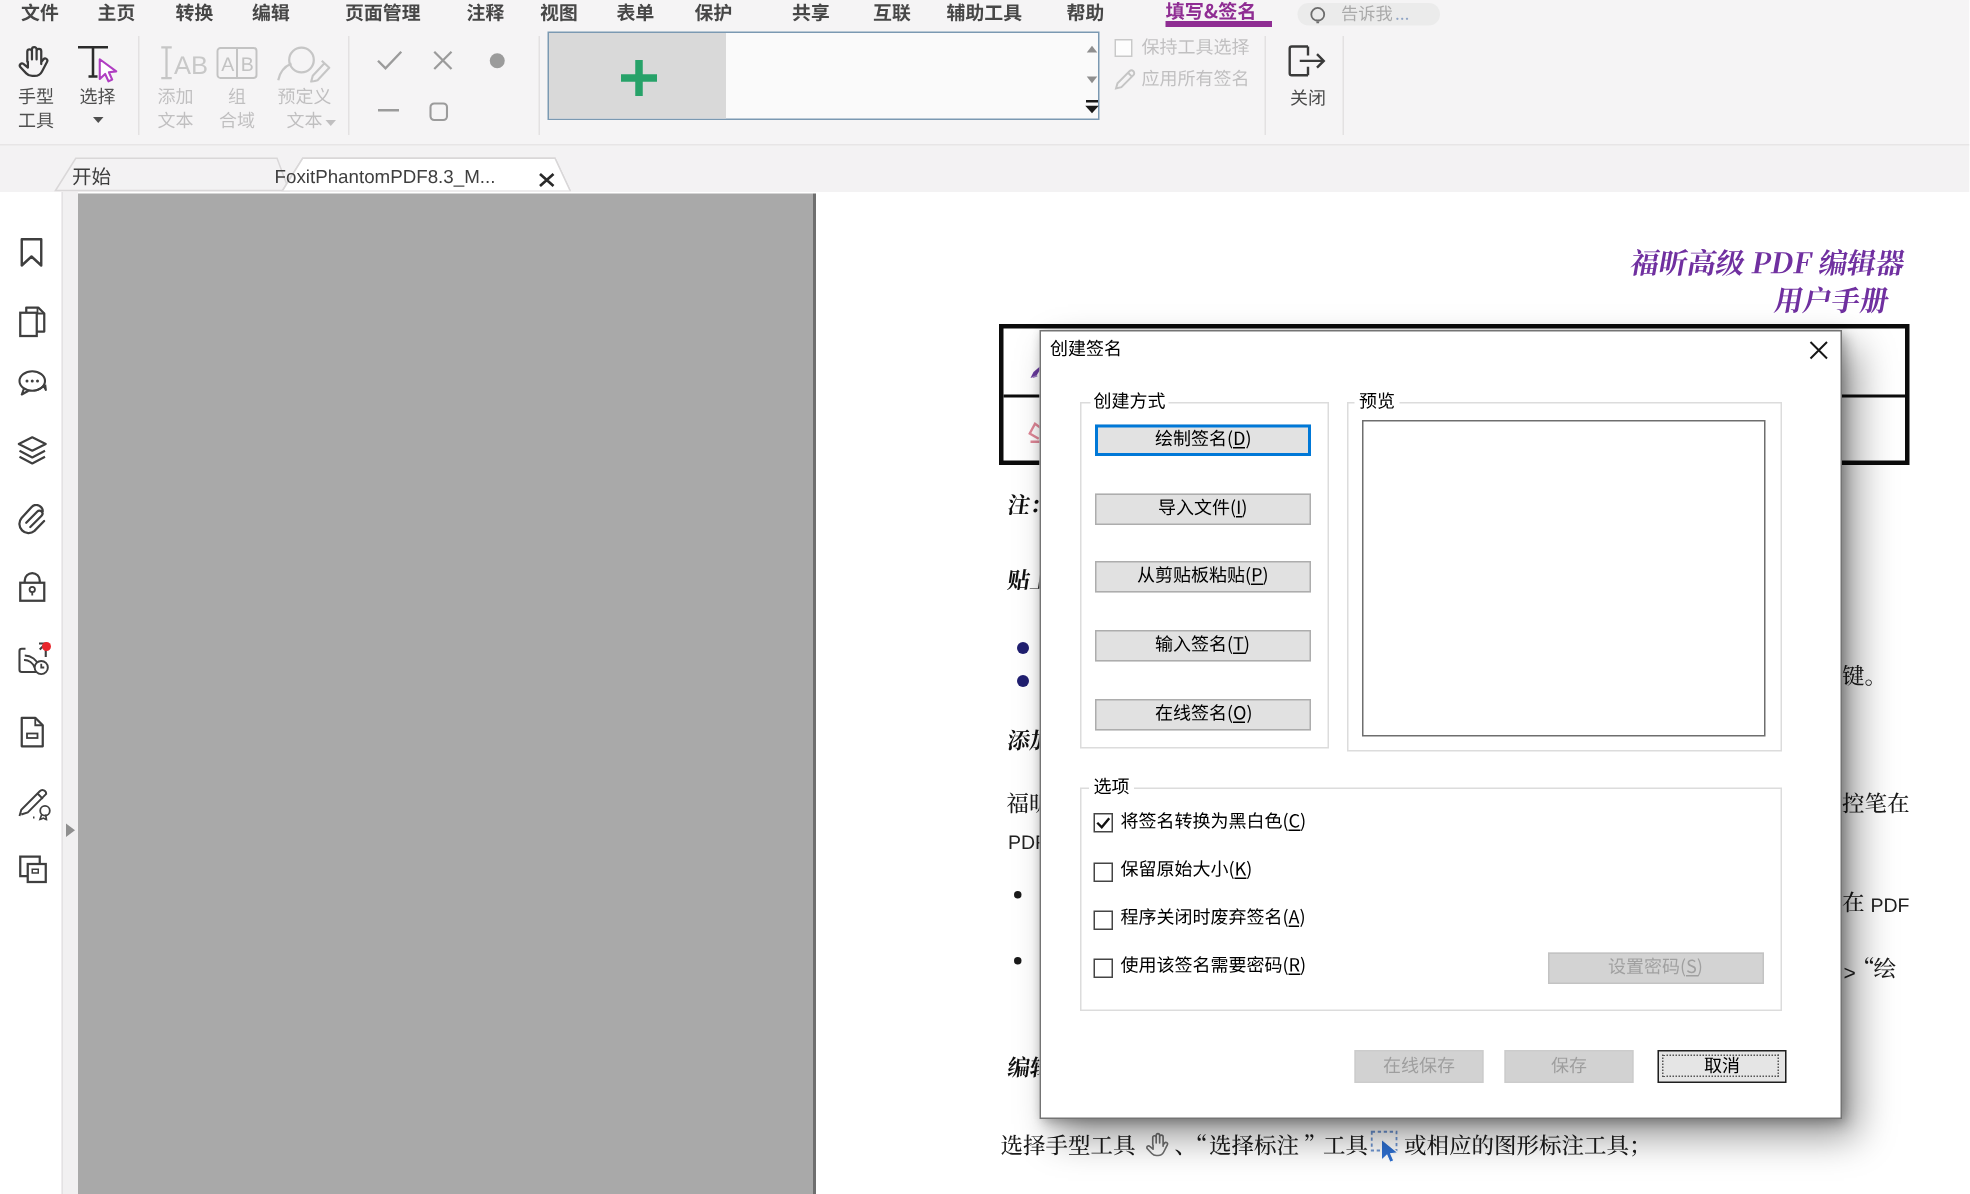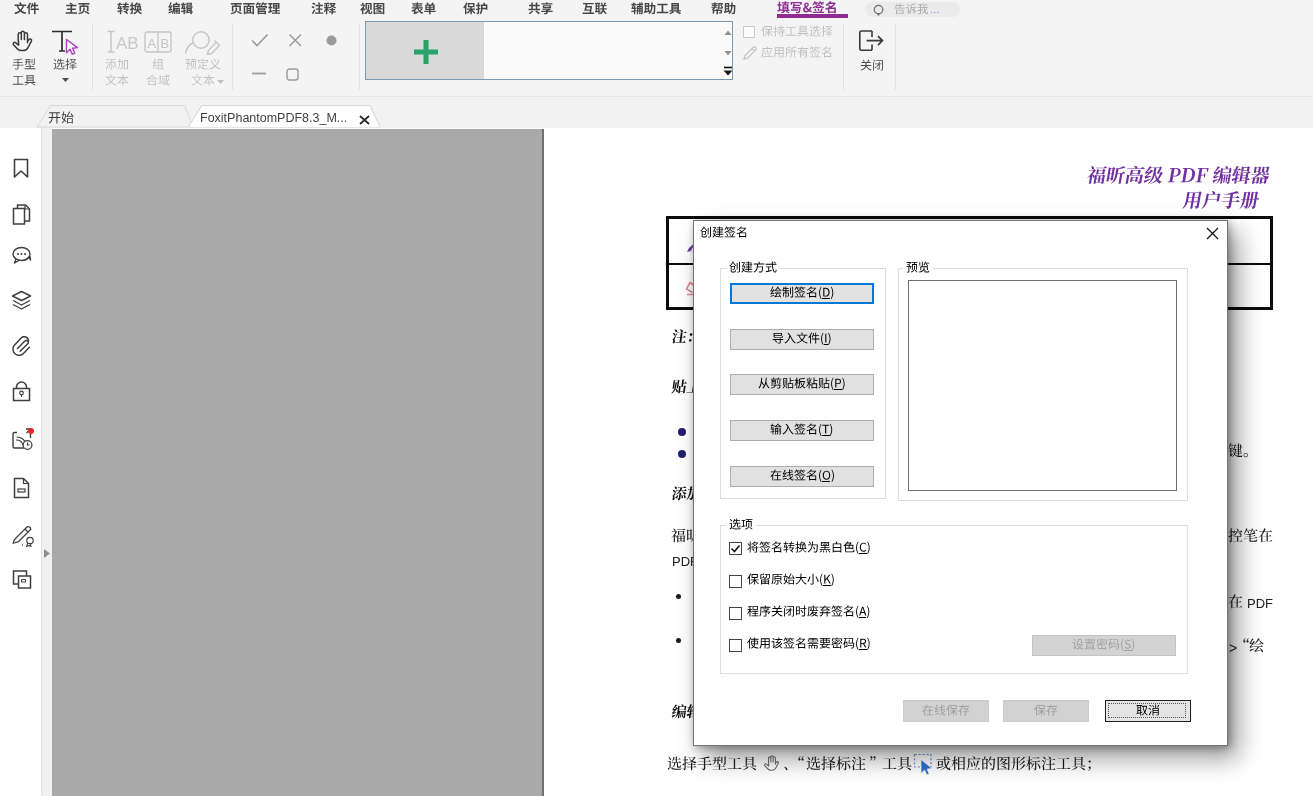--- a/index.html
+++ b/index.html
@@ -331,21 +331,21 @@
       <path d="M158.4 31 L171.8 9.5 H340 L350 31" fill="#fff" stroke="#d9d7d8" stroke-width="1"></path>
     </svg>
     <div style="position:absolute;left:48.0px;top:111.5px;width:26px;height:16px">
       <svg style="position:absolute;left:0;top:0;overflow:visible;" width="26" height="16">
         <g transform="translate(0,10.4) scale(0.013,0.013)" fill="#3c3c3c">
           <use href="#gr5f00" x="0"></use>
           <use href="#gr59cb" x="1000"></use>
         </g>
       </svg>
     </div>
-    <div style="position:absolute;left:200px;top:111px;font-family:'Liberation Sans',sans-serif;font-size:12.5px;color:#3f3f3f">FoxitPhantomPDF8.3_M...</div>
+    <div style="position:absolute;left:183px;top:111px;font-family:'Liberation Sans',sans-serif;font-size:12.5px;color:#3f3f3f">FoxitPhantomPDF8.3_M...</div>
     <svg style="position:absolute;left:359px;top:115px;" width="11" height="10" viewBox="0 0 11 10">
       <path d="M1 1 L10 9 M10 1 L1 9" stroke="#2a2a2a" stroke-width="1.8" fill="none"></path>
     </svg>
     <svg style="position:absolute;left:13px;top:158px;" width="16" height="21" viewBox="0 0 16 21">
       <path d="M1.5 1.5 h13 V19 l-6.5-6 -6.5 6 Z" fill="none" stroke="#3f3f3f" stroke-width="1.6" stroke-linejoin="round"></path>
     </svg>
     <svg style="position:absolute;left:12px;top:203px;" width="19" height="23" viewBox="0 0 19 23">
       <path d="M5.5 5.5 V2 h8 l4 4 V18 h-5" fill="none" stroke="#3f3f3f" stroke-width="1.5" stroke-linejoin="round"></path>
       <path d="M13 2 v4 h4.5" fill="none" stroke="#3f3f3f" stroke-width="1.2"></path>
       <rect x="1.5" y="5.5" width="11" height="15.5" fill="none" stroke="#3f3f3f" stroke-width="1.5"></rect>

